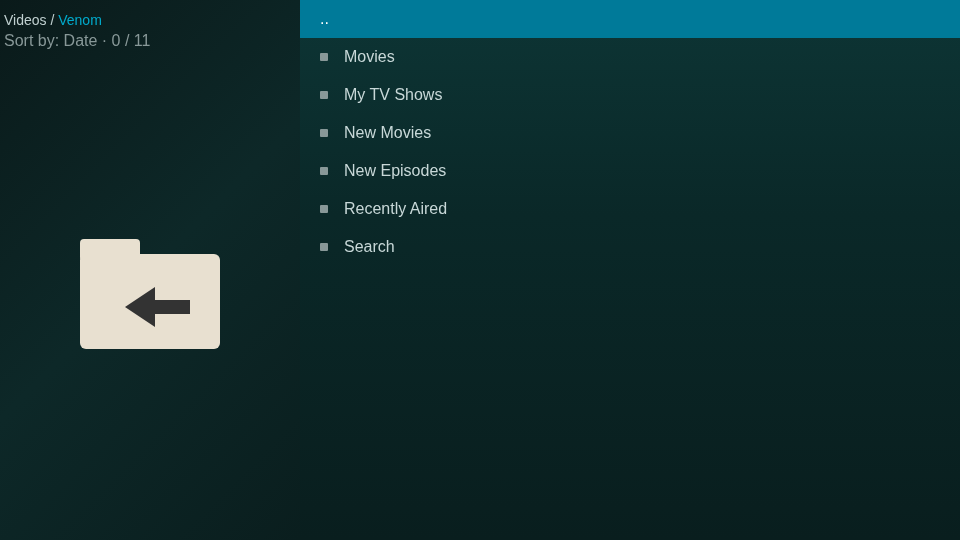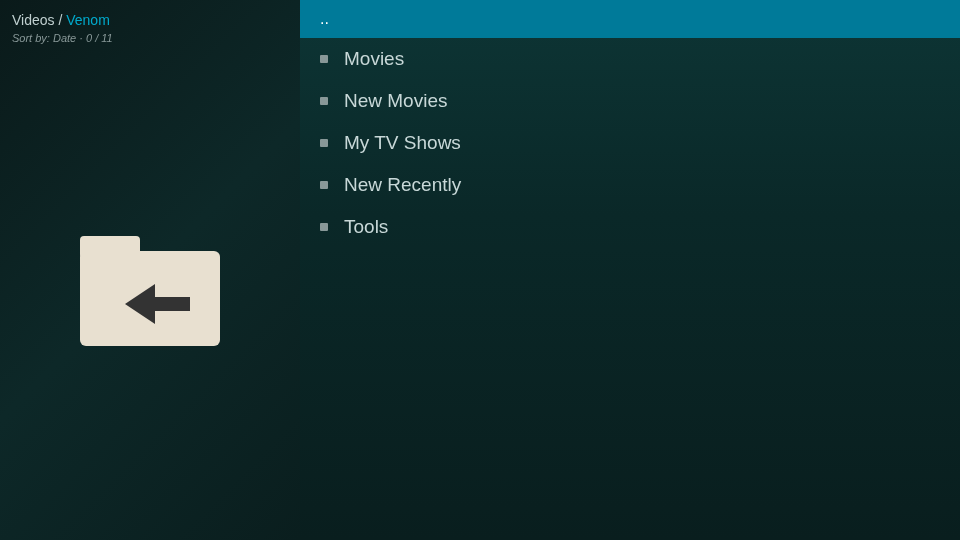--- a/index.html
+++ b/index.html
@@ -18,38 +18,37 @@
     .left-panel {
       position: absolute;
       left: 0;
       top: 0;
       width: 300px;
       height: 540px;
       background: linear-gradient(135deg, #0a1a1a 0%, #0d2828 50%, #0a1e1e 100%);
       display: flex;
       flex-direction: column;
       align-items: flex-start;
-      padding: 12px 12px;
+      padding: 12px 4px;
     }
 
     .breadcrumb {
       font-size: 14px;
       color: #c0d0d0;
       margin-bottom: 4px;
     }
 
     .breadcrumb span.title {
       color: #00aacc;
     }
 
     .sort-info {
-      font-size: 11px;
+      font-size: 16px;
       color: #889898;
       margin-bottom: 0;
-      font-style: italic;
     }
 
     .folder-icon-container {
       flex: 1;
       display: flex;
       align-items: center;
       justify-content: center;
       width: 100%;
     }
 
@@ -103,21 +102,21 @@
     .menu-item .bullet {
       width: 8px;
       height: 8px;
       background: #889898;
       border-radius: 1px;
       margin-right: 16px;
       flex-shrink: 0;
     }
 
     .menu-item-label {
-      font-size: 19px;
+      font-size: 16px;
     }
 
     
     .back-item {
       background: #007a99;
       color: #ffffff;
       padding: 10px 20px;
       font-size: 16px;
       display: flex;
       align-items: center;
@@ -151,28 +150,32 @@
 
     <li class="menu-item highlighted back-item">
       <span>..</span>
     </li>
   <li class="menu-item">
         <span class="bullet"></span>
         <span class="menu-item-label">Movies</span>
       </li>
       <li class="menu-item">
         <span class="bullet"></span>
+        <span class="menu-item-label">My TV Shows</span>
+      </li>
+      <li class="menu-item">
+        <span class="bullet"></span>
         <span class="menu-item-label">New Movies</span>
       </li>
       <li class="menu-item">
         <span class="bullet"></span>
-        <span class="menu-item-label">My TV Shows</span>
+        <span class="menu-item-label">New Episodes</span>
       </li>
       <li class="menu-item">
         <span class="bullet"></span>
-        <span class="menu-item-label">New Recently</span>
+        <span class="menu-item-label">Recently Aired</span>
       </li>
       <li class="menu-item">
         <span class="bullet"></span>
-        <span class="menu-item-label">Tools</span>
+        <span class="menu-item-label">Search</span>
       </li>
     </ul>
 </div>
 
 </body></html>

